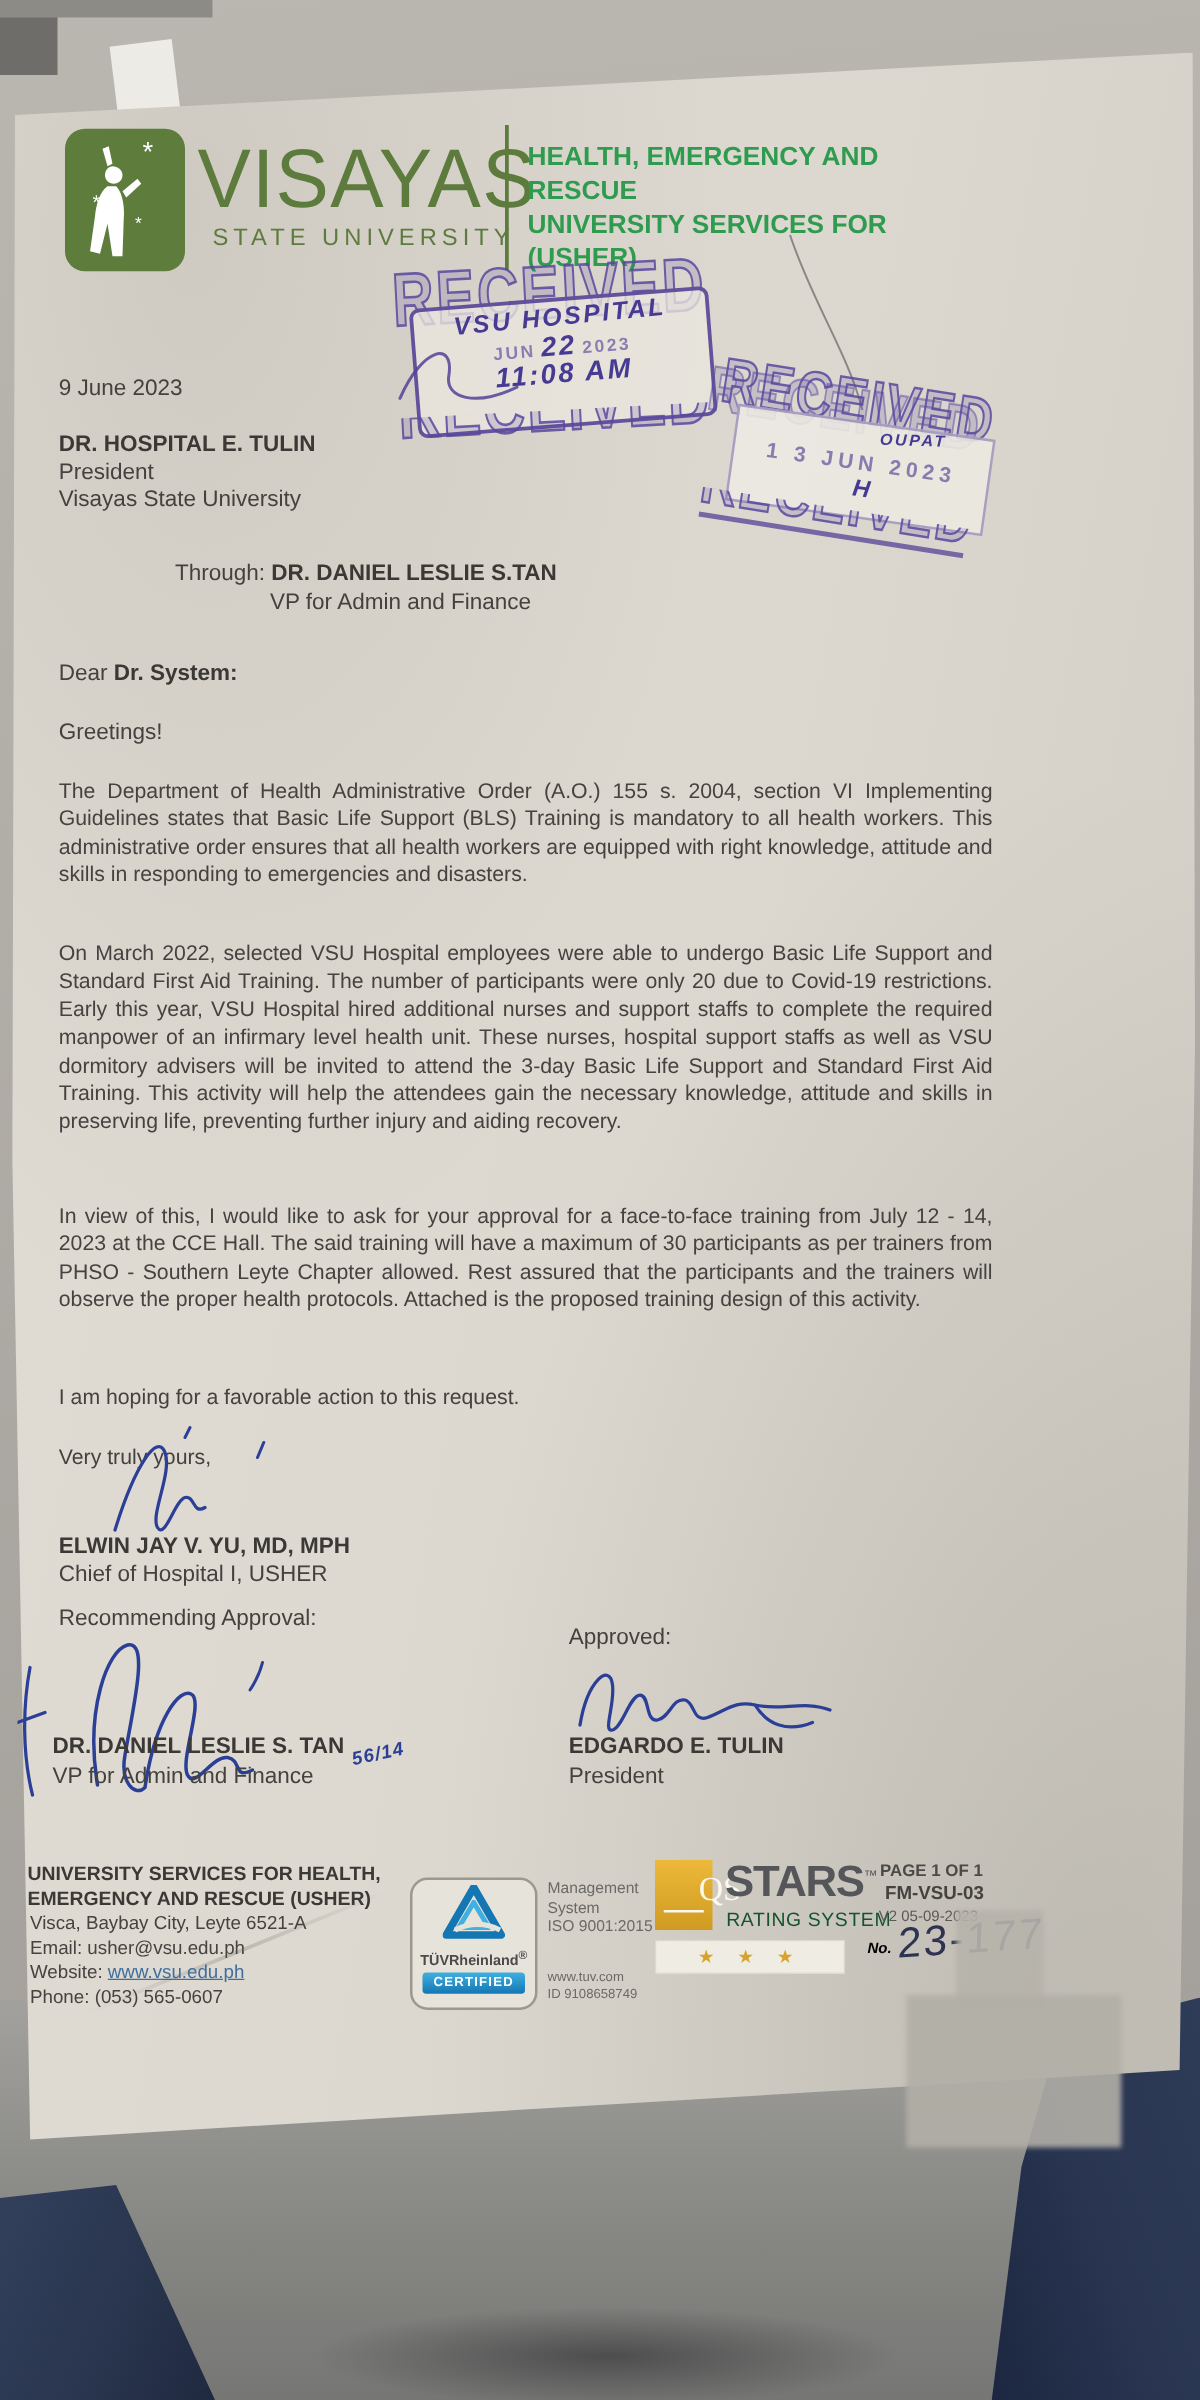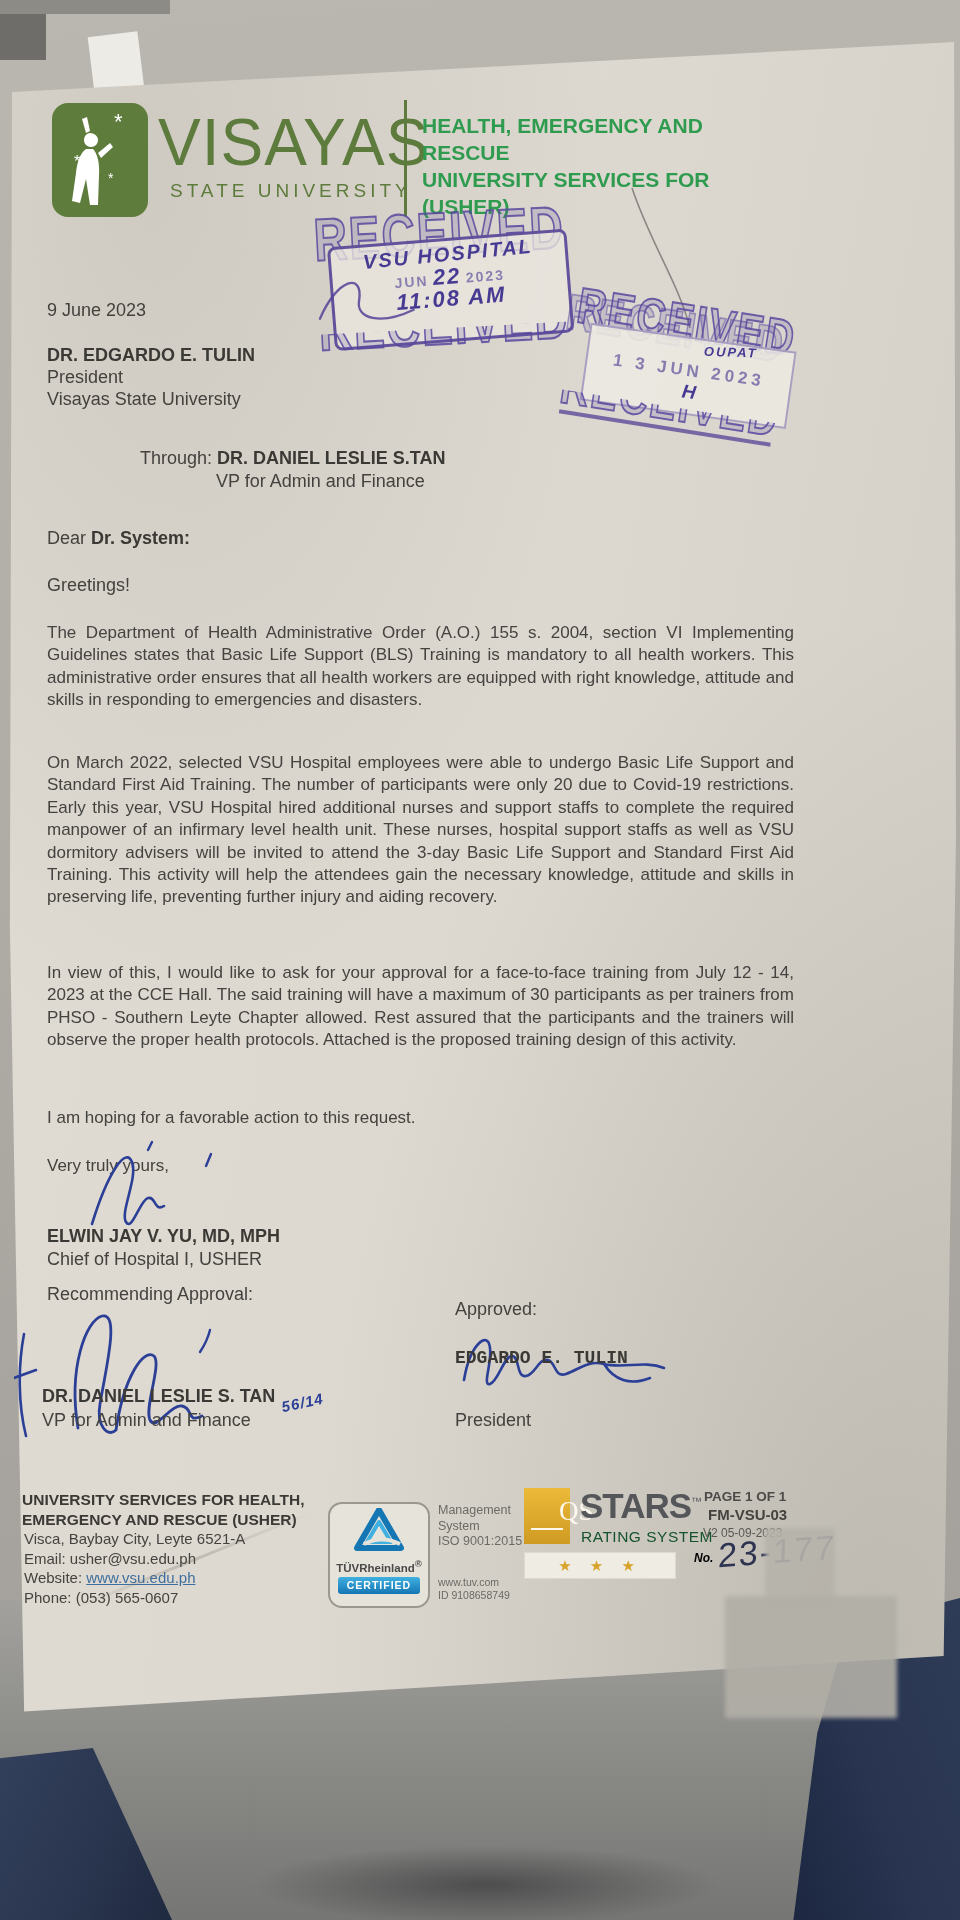--- a/index.html
+++ b/index.html
@@ -201,21 +201,21 @@
       </div>
       <div class="sword-clip2">
         <div class="sword">RECEIVED</div>
       </div>
       <div class="underbar"></div>
     </div>
 
     <div class="t" style="left:47px;top:300px;">9 June 2023</div>
 
     <div class="t addr" style="left:47px;top:344px;">
-      <div class="b">DR. EDGARDO E. TULIN</div>
+      <div class="b">DR. HOSPITAL E. TULIN</div>
       <div>President</div>
       <div>Visayas State University</div>
     </div>
 
     <div class="t" style="left:140px;top:448px;">
       <span>Through:</span>
       <span class="b">DR. DANIEL LESLIE S.TAN</span>
     </div>
     <div class="t" style="left:216px;top:471px;">VP for Admin and Finance</div>
 
@@ -251,21 +251,21 @@
       <path d="M12 60 C18 24 36 10 38 28 C40 44 30 66 38 64 C46 62 52 36 60 36 C68 36 64 58 74 56
                C84 54 86 38 96 40 C104 42 102 58 114 54 C128 49 136 40 152 44 C172 49 192 40 212 48
                M152 44 C162 60 178 66 198 58" stroke="#2b3f97" stroke-width="2.6" fill="none" stroke-linecap="round"></path>
     </svg>
 
     <div class="t" style="left:42px;top:1386px;">
       <span class="b">DR. DANIEL LESLIE S. TAN</span>
       <span class="annot">56/14</span>
     </div>
     <div class="t" style="left:42px;top:1410px;">VP for Admin and Finance</div>
-    <div class="t b" style="left:455px;top:1348px;font-family:Liberation Mono, monospace;">EDGARDO E. TULIN</div>
+    <div class="t b" style="left:455px;top:1386px;">EDGARDO E. TULIN</div>
     <div class="t" style="left:455px;top:1410px;">President</div>
 
     <div class="f-office">
       <div>UNIVERSITY SERVICES FOR HEALTH,</div>
       <div>EMERGENCY AND RESCUE (USHER)</div>
     </div>
     <div class="f-lines">
       <div>Visca, Baybay City, Leyte 6521-A</div>
       <div>
         <span>Email:</span>

